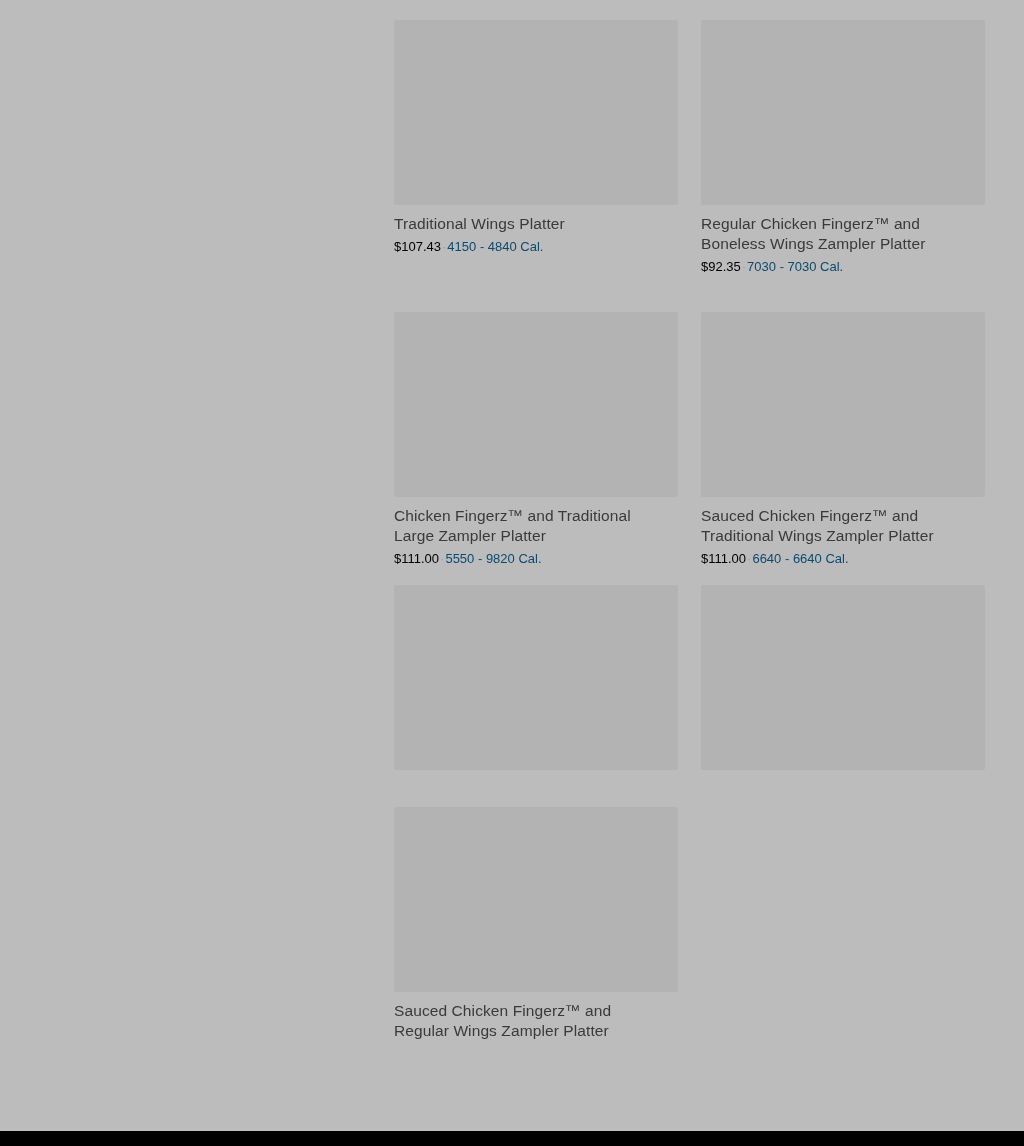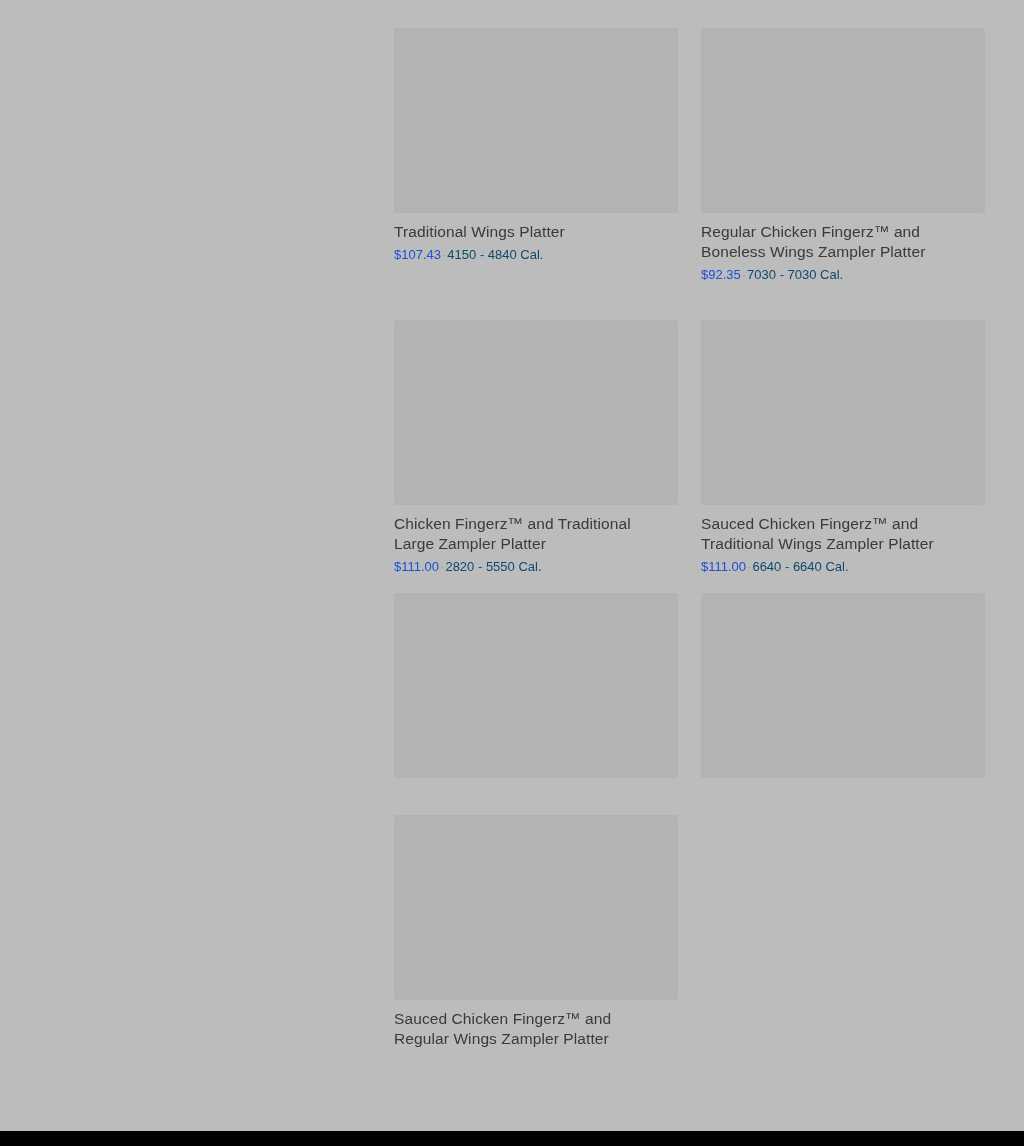--- a/index.html
+++ b/index.html
@@ -13,21 +13,21 @@
     background: #bcbcbc;
     font-family: "Liberation Sans", sans-serif;
     overflow: hidden;
     position: relative;
   }
 
   
   #page-root {
     position: absolute;
     left: 0;
-    top: 8px;
+    top: 0;
     width: 1024px;
     height: 1131px;
     background: #bcbcbc;
     box-sizing: border-box;
   }
 
   
   #left-pane {
     position: absolute;
     left: 0;
@@ -80,21 +80,21 @@
   }
 
   .card-meta {
     margin-top: 4px;
     font-size: 13px;
     line-height: 17px;
     white-space: nowrap;
   }
 
   .card-price {
-    color: #1d4ed8;
+    color: #000000;
     font-weight: 400;
   }
 
   .meta-sep {
     color: #9b9b9b;
     padding: 0 1px;
   }
 
   .card-calories {
     color: #0c4a6e;
@@ -147,21 +147,21 @@
       </div>
     </div>
 
     <div class="row-gap-a"></div>
 
     <div class="product-card">
       <div class="card-media"></div>
       <div class="card-body">
         <div class="card-title">Chicken Fingerz™ and Traditional Large Zampler Platter</div>
         <div class="card-meta">
-          <span class="card-price">$111.00</span><span class="meta-sep">·</span><span class="card-calories">2820 - 5550 Cal.</span>
+          <span class="card-price">$111.00</span><span class="meta-sep">·</span><span class="card-calories">5550 - 9820 Cal.</span>
         </div>
       </div>
     </div>
 
     <div class="product-card">
       <div class="card-media"></div>
       <div class="card-body">
         <div class="card-title">Sauced Chicken Fingerz™ and Traditional Wings Zampler Platter</div>
         <div class="card-meta">
           <span class="card-price">$111.00</span><span class="meta-sep">·</span><span class="card-calories">6640 - 6640 Cal.</span>

